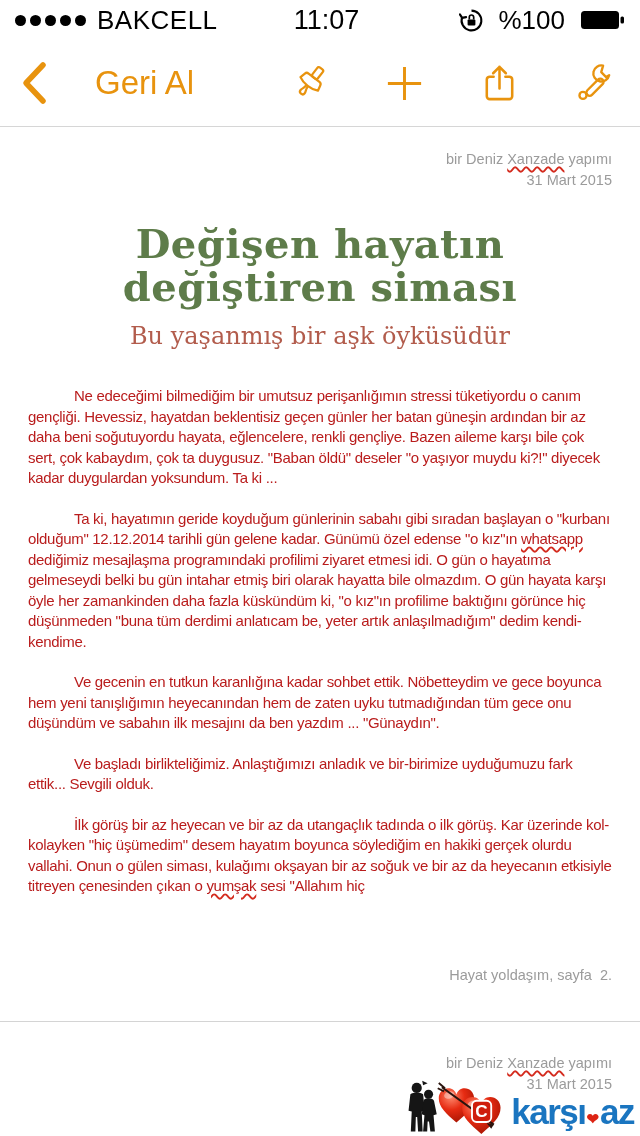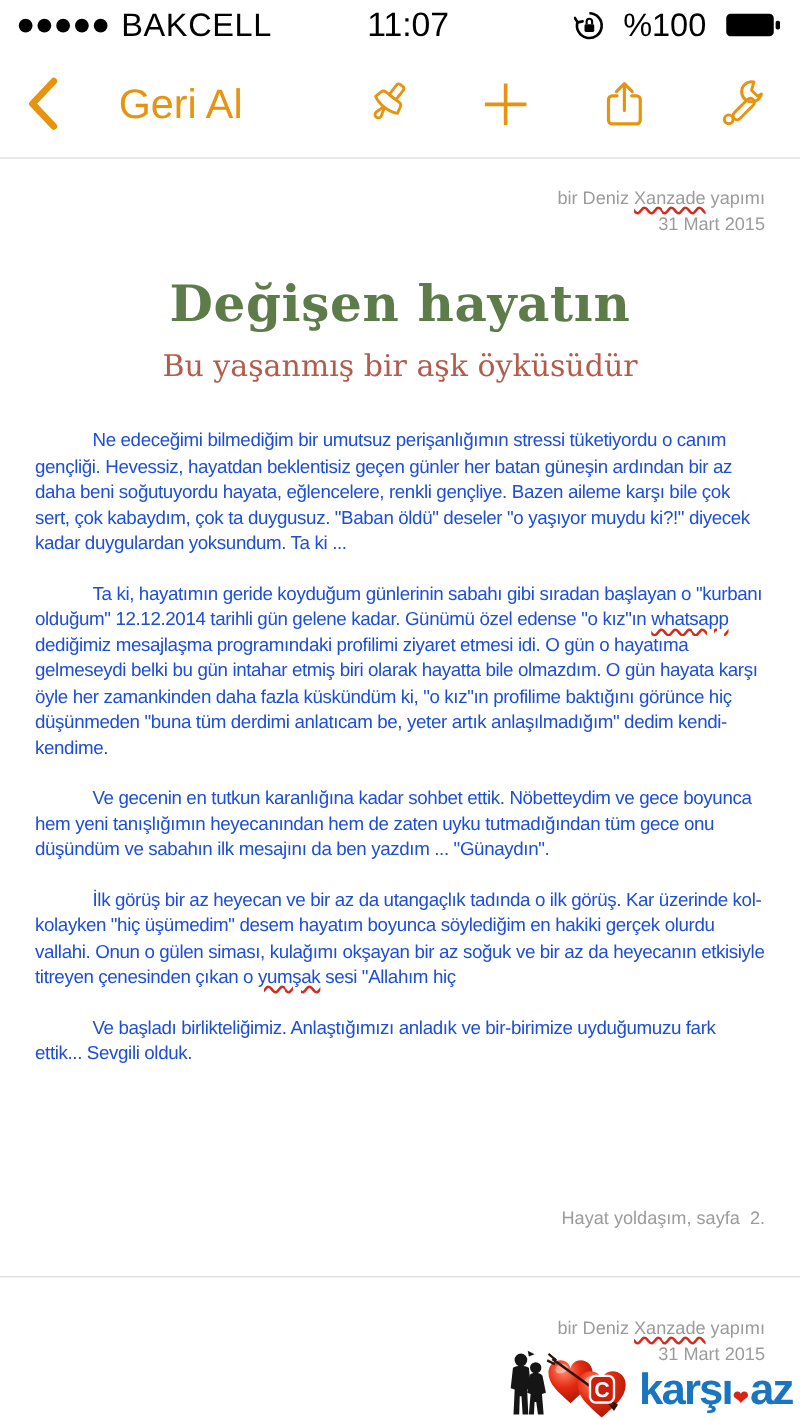--- a/index.html
+++ b/index.html
@@ -33,21 +33,21 @@
     margin-top:42px;text-align:center;font-family:"DejaVu Serif","Liberation Serif",serif;
     font-weight:700;color:var(--title-green);font-size:40px;line-height:1.08;letter-spacing:.5px;
   }
   .doc-title span{display:block;}
   .doc-subtitle{
     margin-top:14px;text-align:center;font-family:"DejaVu Serif","Liberation Serif",serif;
     color:var(--subtitle-red);font-size:24px;
   }
   .body-text{margin-top:36px;flex:1 1 auto;min-height:0;overflow:hidden;}
   .body-text p{
-    margin:0 0 20px;font-size:15px;line-height:20.5px;color:#1d4ed8;
+    margin:0 0 20px;font-size:15px;line-height:20.5px;color:#b91c1c;
     text-indent:46px;letter-spacing:-.3px;
   }
   .page-footer{
     margin-top:auto;margin-bottom:38px;text-align:right;color:#9b9b9b;
     font-size:14.5px;white-space:pre-wrap;
   }
   .misspell{
     text-decoration:underline;text-decoration-style:wavy;
     text-decoration-color:var(--misspell-red);text-decoration-thickness:1.5px;text-underline-offset:2px;
   }
@@ -121,28 +121,29 @@
 </div>
 <div class="doc-sep"></div>
 
 <div class="page1">
   <div class="page-header">
     <div>bir Deniz <span class="misspell">Xanzade</span> yapımı</div>
     <div>31 Mart 2015</div>
   </div>
   <h1 class="doc-title" style="margin:31px 0 0;">
     <span>Değişen hayatın</span>
+    <span>değiştiren siması</span>
   </h1>
   <div class="doc-subtitle">Bu yaşanmış bir aşk öyküsüdür</div>
   <div class="body-text">
     <p>Ne edeceğimi bilmediğim bir umutsuz perişanlığımın stressi tüketiyordu o canım gençliği. Hevessiz, hayatdan beklentisiz geçen günler her batan güneşin ardından bir az daha beni soğutuyordu hayata, eğlencelere, renkli gençliye. Bazen aileme karşı bile çok sert, çok kabaydım, çok ta duygusuz. "Baban öldü" deseler "o yaşıyor muydu ki?!" diyecek kadar duygulardan yoksundum. Ta ki ...</p>
     <p>Ta ki, hayatımın geride koyduğum günlerinin sabahı gibi sıradan başlayan o "kurbanı olduğum" 12.12.2014 tarihli gün gelene kadar. Günümü özel edense "o kız"ın <span class="misspell">whatsapp</span> dediğimiz mesajlaşma programındaki profilimi ziyaret etmesi idi. O gün o hayatıma gelmeseydi belki bu gün intahar etmiş biri olarak hayatta bile olmazdım. O gün hayata karşı öyle her zamankinden daha fazla küskündüm ki, "o kız"ın profilime baktığını görünce hiç düşünmeden "buna tüm derdimi anlatıcam be, yeter artık anlaşılmadığım" dedim kendi-kendime.</p>
     <p>Ve gecenin en tutkun karanlığına kadar sohbet ettik. Nöbetteydim ve gece boyunca hem yeni tanışlığımın heyecanından hem de zaten uyku tutmadığından tüm gece onu düşündüm ve sabahın ilk mesajını da ben yazdım ... "Günaydın".</p>
+    <p>Ve başladı birlikteliğimiz. Anlaştığımızı anladık ve bir-birimize uyduğumuzu fark ettik... Sevgili olduk.</p>
     <p>İlk görüş bir az heyecan ve bir az da utangaçlık tadında o ilk görüş. Kar üzerinde kol-kolayken "hiç üşümedim" desem hayatım boyunca söylediğim en hakiki gerçek olurdu vallahi. Onun o gülen siması, kulağımı okşayan bir az soğuk ve bir az da heyecanın etkisiyle  titreyen çenesinden çıkan o <span class="misspell">yumşak</span> sesi "Allahım hiç</p>
-    <p>Ve başladı birlikteliğimiz. Anlaştığımızı anladık ve bir-birimize uyduğumuzu fark ettik... Sevgili olduk.</p>
   </div>
   <div class="page-footer">Hayat yoldaşım, sayfa  2.</div>
 </div>
 
 <div class="page2">
   <div class="page-header">
     <div>bir Deniz <span class="misspell">Xanzade</span> yapımı</div>
     <div>31 Mart 2015</div>
   </div>
 </div>

